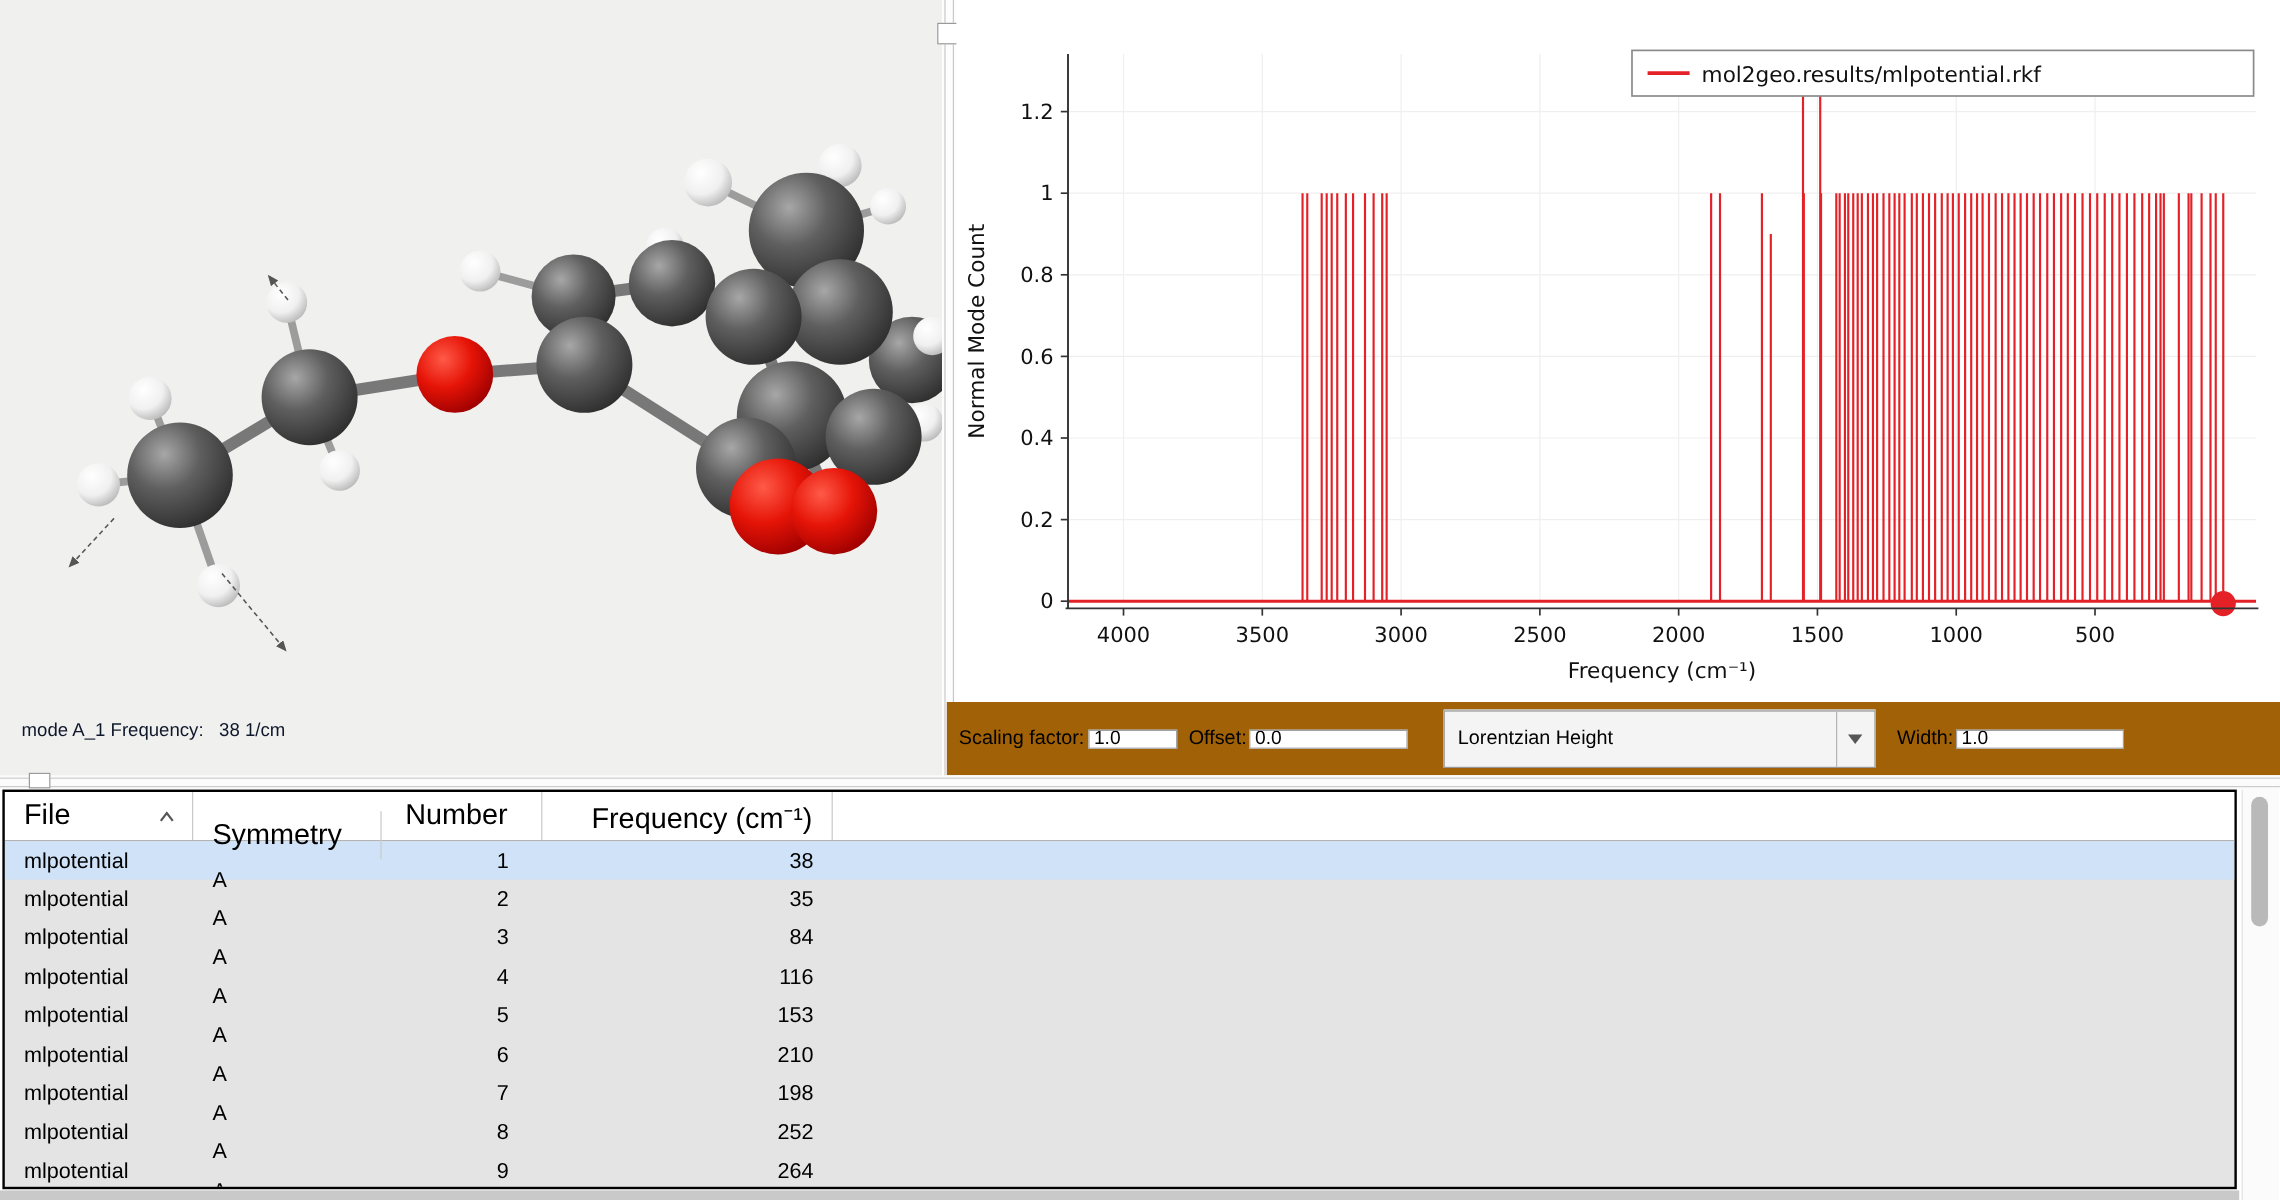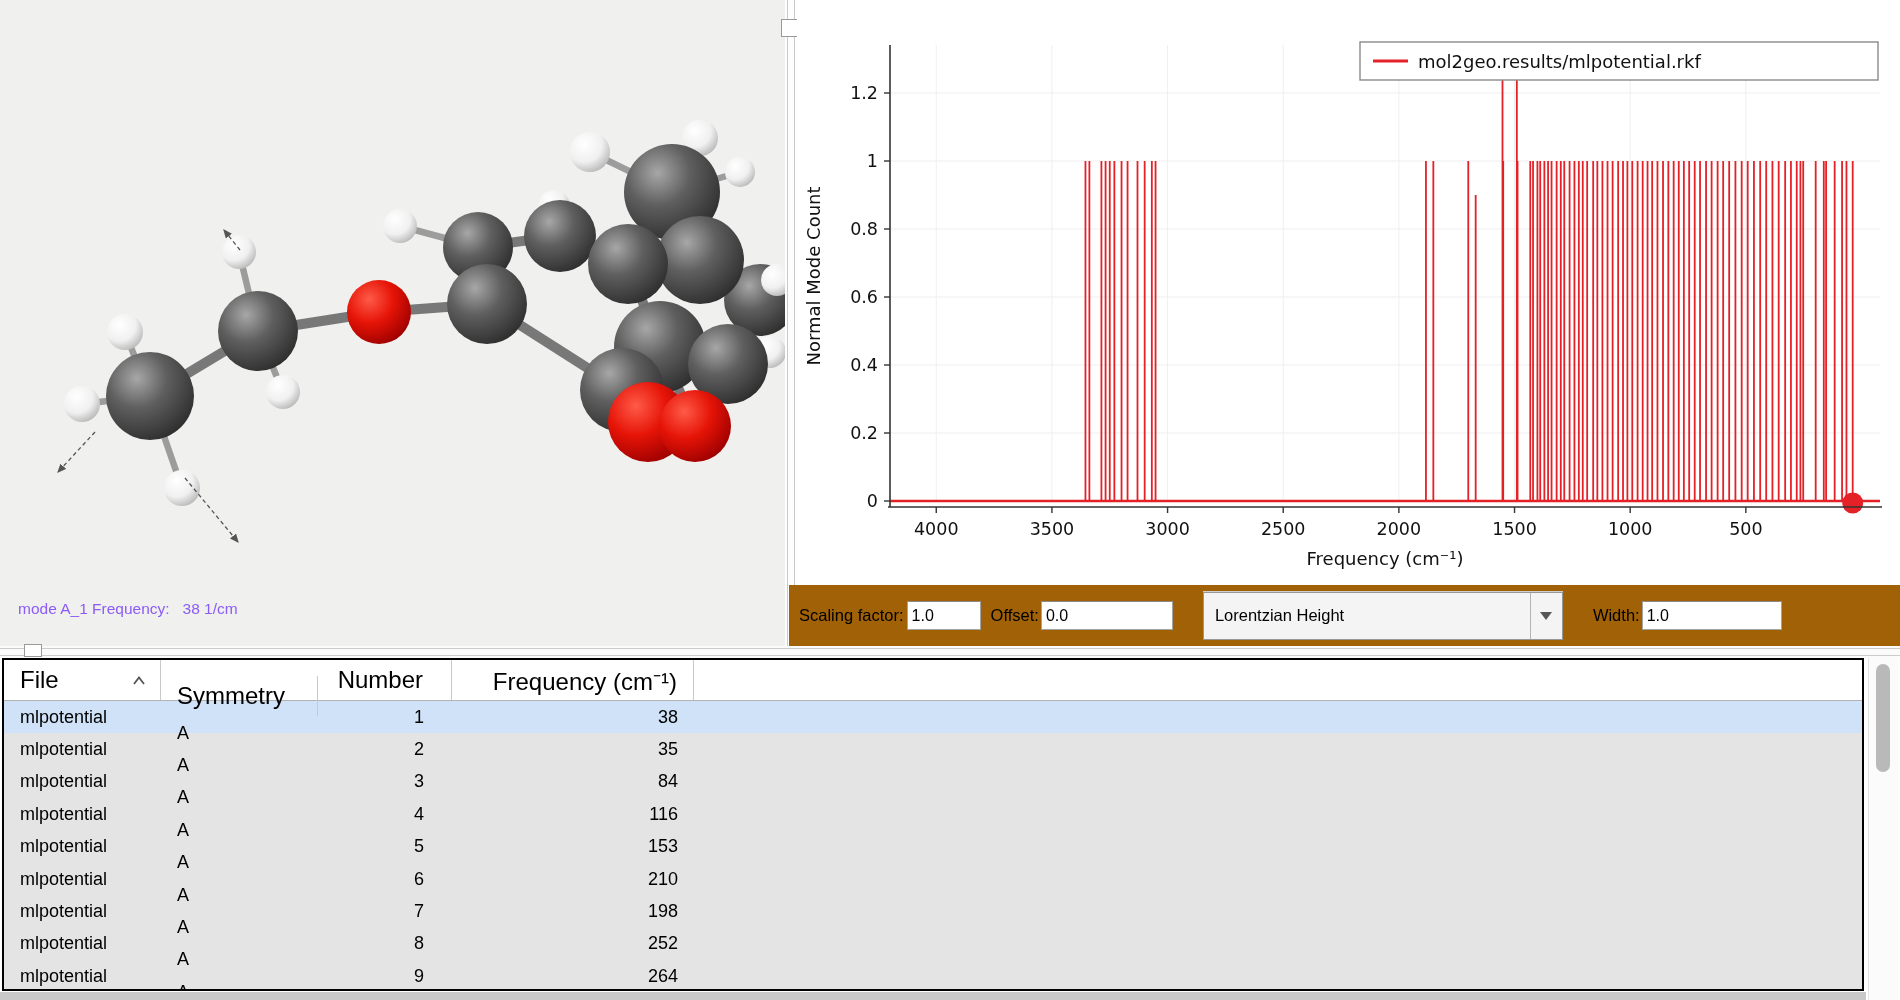--- a/index.html
+++ b/index.html
@@ -1,32 +1,32 @@
 <!DOCTYPE html>
 <html><head>
 <meta charset="utf-8">
 <style>
   html,body{margin:0;padding:0;}
   body{width:1900px;height:1000px;overflow:hidden;position:relative;background:#ffffff;
        font-family:"Liberation Sans",sans-serif;color:#000;}
   
   #mol-pane{position:absolute;left:0;top:0;width:785px;height:648px;background:#f0f0ef;}
-  #mol-status{position:absolute;left:18px;top:600px;font-size:15.5px;color:#8b5cf6;white-space:pre;}
+  #mol-status{position:absolute;left:18px;top:600px;font-size:15.5px;color:#0f172a;white-space:pre;}
   
   #v-splitter{position:absolute;left:785px;top:0;width:12px;height:648px;background:#fdfdfd;}
   #v-splitter .groove{position:absolute;top:0;bottom:0;width:1px;background:#c9c9c9;}
   #v-handle{position:absolute;left:-4px;top:19px;width:19px;height:18px;background:#fff;
             border:1.6px solid #9a9a9a;box-sizing:border-box;}
   
   #plot-pane{position:absolute;left:797px;top:0;width:1103px;height:585px;background:#fff;}
   
   #controls-bar{position:absolute;left:789px;top:585px;width:1111px;height:61px;background:#a16207;
                 display:flex;align-items:center;font-size:16.5px;}
   .ctl-label{color:#000;white-space:nowrap;}
-  .ctl-input{background:#fff;border:1px solid #a3a3a3;border-top-color:#8b8b8b;height:29px;
+  .ctl-input{background:#fff;border:1px solid #a3a3a3;border-top-color:#8b8b8b;height:16px;
              font-size:16px;font-family:"Liberation Sans",sans-serif;padding:0 4px;box-sizing:border-box;}
   #combo{height:48px;background:#f4f4f4;border:1px solid #979797;box-sizing:border-box;
          display:flex;align-items:center;position:relative;box-shadow:0 -1px 0 #cfcfcf;}
   #combo-text{padding-left:11px;font-size:16.5px;flex:1;}
   #combo-arrow-seg{width:31px;align-self:stretch;border-left:1px solid #b5b5b5;
                    display:flex;align-items:center;justify-content:center;}
   .tri-down{width:0;height:0;border-left:6px solid transparent;border-right:6px solid transparent;
             border-top:8px solid #555;}
   
   #h-splitter{position:absolute;left:0;top:646px;width:1900px;height:12px;background:#fbfbfb;}
@@ -302,21 +302,21 @@
   <span class="ctl-label" style="margin-left:10px">Scaling factor:</span>
   <input class="ctl-input" style="width: 74px; margin-left: 3px;" value="1.0">
   <span class="ctl-label" style="margin-left:10px">Offset:</span>
   <input class="ctl-input" style="width: 132px; margin-left: 2px;" value="0.0">
   <div id="combo" style="margin-left:30px;width:360px">
     <span id="combo-text">Lorentzian Height</span>
     <div id="combo-arrow-seg">
       <div class="tri-down"></div>
     </div>
   </div>
-  <span class="ctl-label" style="margin-left:30px">Width:</span>
+  <span class="ctl-label" style="margin-left:18px">Width:</span>
   <input class="ctl-input" style="width: 140px; margin-left: 2px;" value="1.0">
 </div>
 
 <div id="h-splitter">
   <div class="hgroove" style="top:2px"></div>
   <div class="hgroove" style="top:9px"></div>
   <div id="h-handle"></div>
 </div>
 
 <div id="table-wrap">

